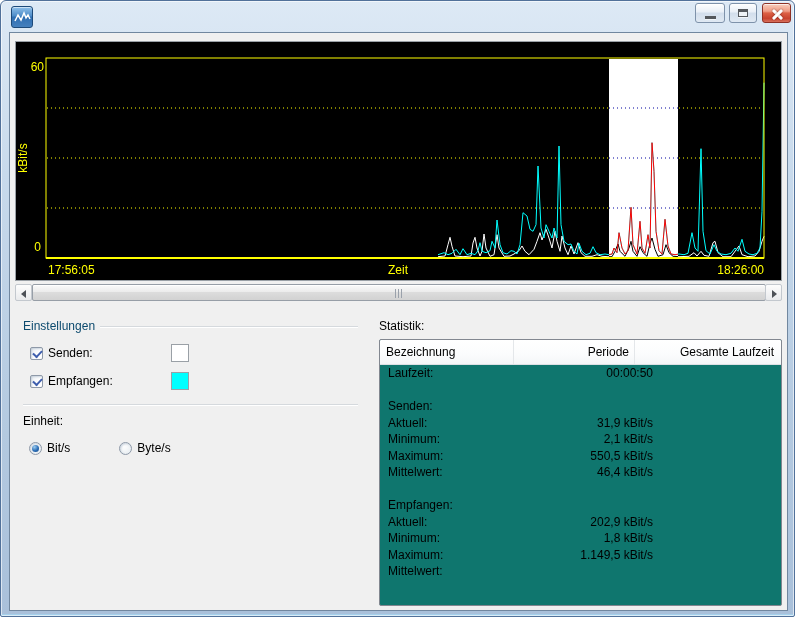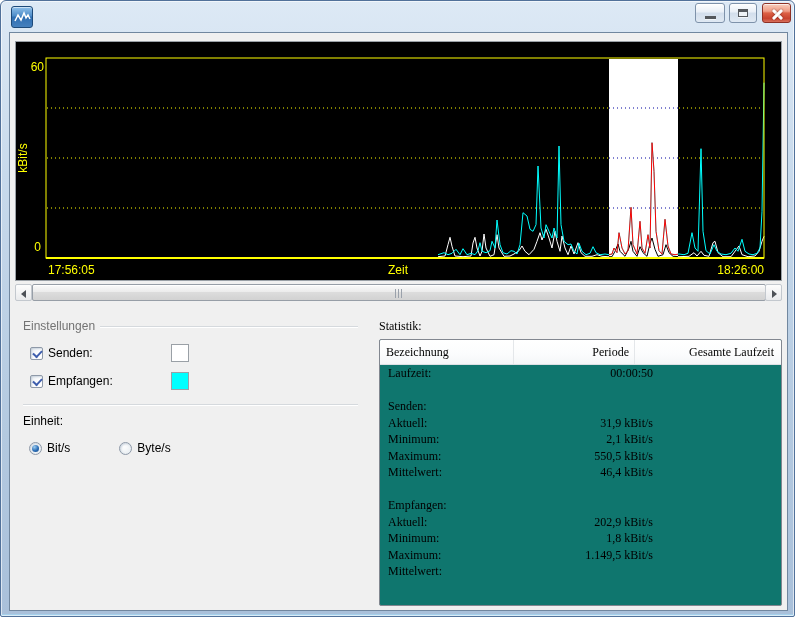--- a/index.html
+++ b/index.html
@@ -57,21 +57,21 @@
   .sb-thumb{position:absolute;left:17px;right:16px;top:0;height:17px;box-sizing:border-box;
     border:1px solid #979ea7;border-radius:2px;
     background:linear-gradient(180deg,#fafafa 0%,#ececec 45%,#dcdcdc 50%,#d2d2d2 100%);
     box-shadow:inset 0 1px 0 #fff;cursor:grab;}
   .sb-grip{position:absolute;left:50%;top:4px;width:8px;height:9px;margin-left:-4px;
     background:repeating-linear-gradient(90deg,#9aa1ab 0,#9aa1ab 1px,transparent 1px,transparent 3px);}
 
   
   .settings{position:absolute;left:13px;top:286px;width:345px;height:185px;}
   .group-hd{position:absolute;left:0;top:0;width:335px;display:flex;align-items:center;}
-  .group-hd .lbl{color:#737373;margin-right:5px;white-space:nowrap;}
+  .group-hd .lbl{color:#0c4a6e;margin-right:5px;white-space:nowrap;}
   .group-hd .rule{flex:1;height:1px;background:#d5d9dd;box-shadow:0 1px 0 #fff;}
   .set-row{position:absolute;left:7px;display:flex;align-items:center;height:16px;}
   .checkbox{width:13px;height:13px;box-sizing:border-box;border:1px solid #8e99a8;border-radius:2px;
     background:linear-gradient(135deg,#e9eef2 0%,#ffffff 60%);position:relative;cursor:pointer;
     box-shadow:inset 1px 1px 2px rgba(90,120,150,.28);}
   .checkbox .tick{position:absolute;left:2px;top:2px;width:7px;height:4px;border-left:2px solid #3f5fae;
     border-bottom:2px solid #3f5fae;transform:rotate(-47deg);display:none;}
   .checkbox.on .tick{display:block;}
   .cb-label{margin-left:5px;}
   .swatch{position:absolute;width:18px;height:18px;box-sizing:border-box;border:1px solid #9aa0a6;cursor:pointer;}
@@ -84,21 +84,21 @@
     background:radial-gradient(circle at 35% 30%,#ffffff 0%,#e9eef2 80%);position:relative;cursor:pointer;
     box-shadow:inset 1px 1px 2px rgba(90,120,150,.28);}
   .radio .dot{position:absolute;left:2px;top:2px;width:7px;height:7px;border-radius:50%;
     background:radial-gradient(circle at 35% 30%,#9ccdf0 0%,#2a6cb5 55%,#174a86 100%);display:none;}
   .radio.sel .dot{display:block;}
   .radio-label{margin-left:5px;}
   .radio-item{display:flex;align-items:center;}
   .radio-item + .radio-item{margin-left:49px;}
 
   
-  .stats{position:absolute;left:369px;top:286px;width:403px;height:288px;font-family:Liberation Serif, serif;}
+  .stats{position:absolute;left:369px;top:286px;width:403px;height:288px;}
   .stats-label{position:absolute;left:0;top:0;}
   .stat-table{position:absolute;left:0;top:20px;width:403px;height:267px;box-sizing:border-box;
     background:#0f766e;border:1px solid #828790;border-radius:2px;overflow:hidden;}
   .thead{display:flex;height:25px;box-sizing:border-box;border-bottom:1px solid #dde0e4;
     background:linear-gradient(180deg,#ffffff 0%,#fbfcfd 60%,#f4f6f8 100%);}
   .thcell{box-sizing:border-box;display:flex;align-items:center;height:100%;cursor:pointer;}
   .thcell.c0{width:133px;padding-left:6px;}
   .thcell.c1{width:146px;justify-content:flex-end;padding-right:6px;border-left:1px solid #e4e7ea;}
   .thcell.c2{width:121px;justify-content:flex-end;padding-right:5px;border-left:1px solid #e4e7ea;}
   .trow{display:flex;height:16.5px;line-height:16.5px;}

